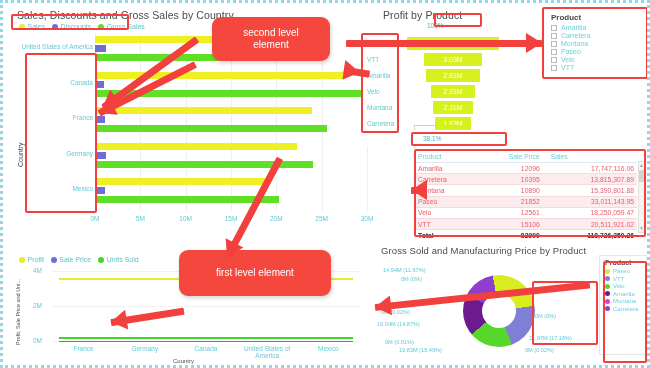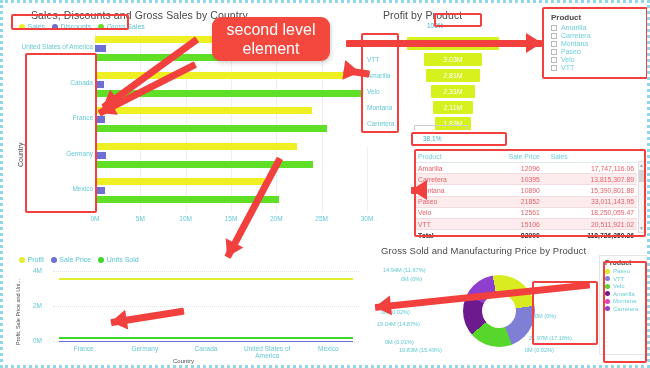--- a/index.html
+++ b/index.html
@@ -84,37 +84,37 @@
   .dlabel { position:absolute; font-size:5.6px; color:#63c9d6; white-space:nowrap; }
   #dlegend { position:absolute; right:2px; top:12px; width:48px; height:100px;
              border:1px solid #e6e6e6; background:#fff; }
   .dl-title { font-size:7px; font-weight:bold; color:#4a4a4a; margin:3px 0 2px 5px; }
   .dl-item { display:flex; align-items:center; gap:3px; margin:0 0 1.5px 5px; font-size:6px; color:#6fd0da; }
 
   
   .hl { position:absolute; border:2.5px solid #f2403f; border-radius:2px; background:transparent; }
   .callout {
     position:absolute; background:#f4483f; border-radius:9px; color:#fff;
-    font-size:16px; display:flex; align-items:center; justify-content:center;
+    font-size:10px; display:flex; align-items:center; justify-content:center;
     text-align:center; line-height:1.2; box-shadow:1px 2px 4px rgba(0,0,0,.18);
   }
   .arrow { position:absolute; transform-origin:left center; }
   .arrow .shaft { position:absolute; left:0; top:50%; height:7px; margin-top:-3.5px;
                   background:#f2403f; border-radius:1px; }
   .arrow .head { position:absolute; top:50%; width:0; height:0;
                  border-top:10px solid transparent; border-bottom:10px solid transparent;
                  border-right:16px solid #f2403f; margin-top:-10px; left:-16px; }
 </style>
 </head>
 <body>
 
 <div id="page">
 
   <div class="panel" id="barchart">
-    <div class="ptitle" style="position:absolute;left:22px;top:2px;">Sales, Discounts and Gross Sales by Country</div>
+    <div class="ptitle" style="position:absolute;left:8px;top:2px;">Sales, Discounts and Gross Sales by Country</div>
     <div class="legend" id="bc-legend" style="position:absolute;left:10px;top:16px;">
         <div class="li">
           <span class="dot" style="background:#eef023"></span>
           <span>Sales</span>
         </div>
         <div class="li">
           <span class="dot" style="background:#6d6fd4"></span>
           <span>Discounts</span>
         </div>
         <div class="li">
@@ -364,20 +364,21 @@
   <div class="hl" style="left:358px;top:30px;width:38px;height:100px;"></div>
   <div class="hl" style="left:431px;top:10px;width:48px;height:14px;"></div>
   <div class="hl" style="left:408px;top:129px;width:96px;height:14px;"></div>
   <div class="hl" style="left:539px;top:4px;width:106px;height:72px;"></div>
   <div class="hl" style="left:411px;top:146px;width:232px;height:88px;"></div>
   <div class="hl" style="left:529px;top:278px;width:66px;height:64px;"></div>
   <div class="hl" style="left:600px;top:258px;width:44px;height:102px;"></div>
 
   <div class="callout" id="callout-second" style="left:209px;top:14px;width:118px;height:44px;white-space:pre-line;">second level
 element</div>
+  <div class="callout" id="callout-first" style="left:176px;top:247px;width:152px;height:46px;">first level element</div>
 
   <div class="arrow" style="left:327px;top:30px;width:212px;height:20px;">
     <div class="shaft" style="width:196px;left:16px;"></div>
     <div class="head" style="left:196px;transform:scaleX(-1);"></div>
   </div>
 
   <div class="arrow" style="left:327px;top:55px;width:40px;height:20px;transform:rotate(8deg);">
     <div class="shaft" style="width:26px;left:14px;"></div>
     <div class="head" style="left:14px;transform:scaleX(-1);"></div>
   </div>

